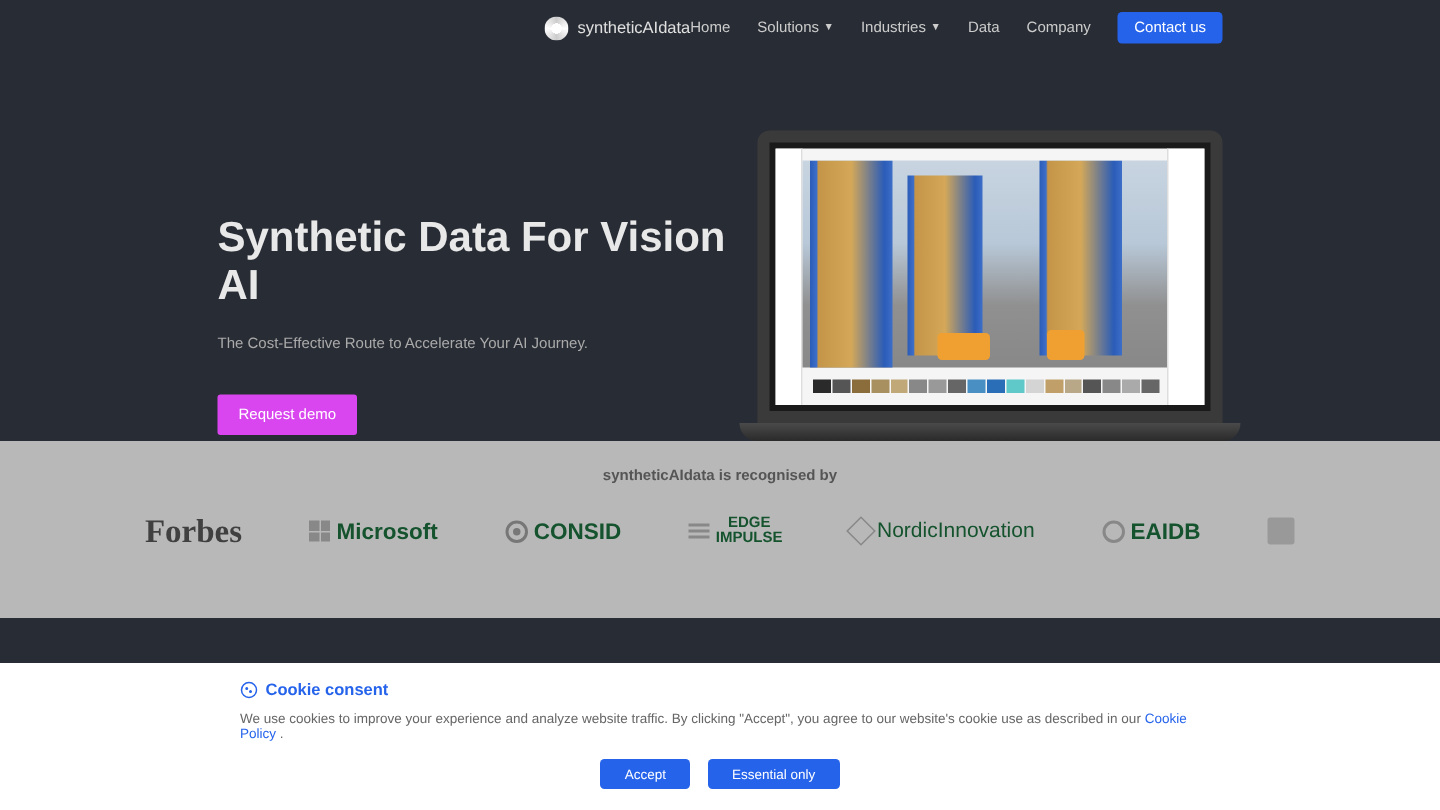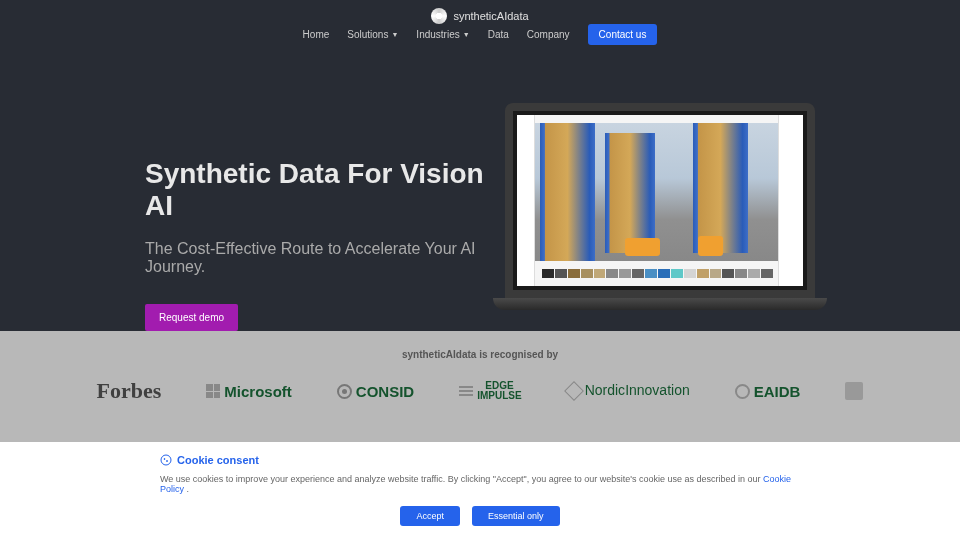--- a/index.html
+++ b/index.html
@@ -1,32 +1,32 @@
 <!DOCTYPE html>
 <html><head>
   <meta charset="utf-8">
   <style>
     * { margin: 0; padding: 0; box-sizing: border-box; }
     body { font-family: -apple-system, BlinkMacSystemFont, 'Segoe UI', sans-serif; background: #282c34; color: #fff; width: 960px; height: 540px; overflow: hidden; position: relative; }
     
-    .header { display: flex; align-items: center; justify-content: flex-end; padding: 8px 145px; flex-direction: column; }
+    .header { display: flex; align-items: center; justify-content: flex-end; padding: 8px 145px; }
     .logo-section { display: flex; align-items: center; gap: 6px; }
     .logo-icon { width: 16px; height: 16px; border-radius: 50%; background: radial-gradient(circle, #fff 30%, transparent 31%), conic-gradient(#ccc, #fff, #ccc, #fff, #ccc); }
     .logo-text { font-size: 11px; color: #e0e0e0; }
     
     .nav { display: flex; align-items: center; gap: 18px; }
     .nav-item { font-size: 10px; color: #ccc; cursor: pointer; display: flex; align-items: center; gap: 3px; }
     .chevron { font-size: 7px; }
     .contact-btn { background: #2563eb; color: #fff; padding: 5px 11px; border-radius: 3px; font-size: 10px; cursor: pointer; border: none; }
     
     .hero { display: flex; padding: 50px 145px 0; align-items: flex-start; }
     .hero-left { flex: 1; padding-top: 55px; }
     .hero-title { font-size: 28px; font-weight: 600; color: #e8e8e8; margin-bottom: 18px; }
-    .hero-subtitle { font-size: 16px; color: #aaa; margin-bottom: 28px; }
-    .demo-btn { background: #a21caf; color: #fff; padding: 8px 14px; border: none; border-radius: 2px; font-size: 10px; cursor: pointer; }
+    .hero-subtitle { font-size: 10px; color: #aaa; margin-bottom: 28px; }
+    .demo-btn { background: #d946ef; color: #fff; padding: 8px 14px; border: none; border-radius: 2px; font-size: 10px; cursor: pointer; }
     
     .laptop { width: 310px; position: relative; margin-top: 0; }
     .laptop-screen { background: #1a1a1a; border: 8px solid #3a3a3a; border-radius: 8px 8px 0 0; padding: 4px; height: 195px; }
     .screen-content { background: #f5f5f5; width: 100%; height: 100%; position: relative; overflow: hidden; }
     .screen-toolbar-left { position: absolute; left: 0; top: 0; width: 18px; height: 100%; background: #fff; border-right: 1px solid #ddd; }
     .screen-toolbar-right { position: absolute; right: 0; top: 0; width: 25px; height: 100%; background: #fff; border-left: 1px solid #ddd; }
     .warehouse { position: absolute; left: 18px; right: 25px; top: 8px; bottom: 25px; background: linear-gradient(to bottom, #c8d4e0 0%, #b8c8d8 40%, #909090 70%, #888 100%); overflow: hidden; }
     .shelf { position: absolute; background: linear-gradient(90deg, #2a5cb8 0%, #3d6ec8 8%, #c49548 10%, #d4a858 50%, #2a5cb8 90%, #3d6ec8 100%); }
     .shelf1 { left: 5px; top: 0; width: 55px; height: 140px; }
     .shelf2 { left: 70px; top: 10px; width: 50px; height: 120px; }

